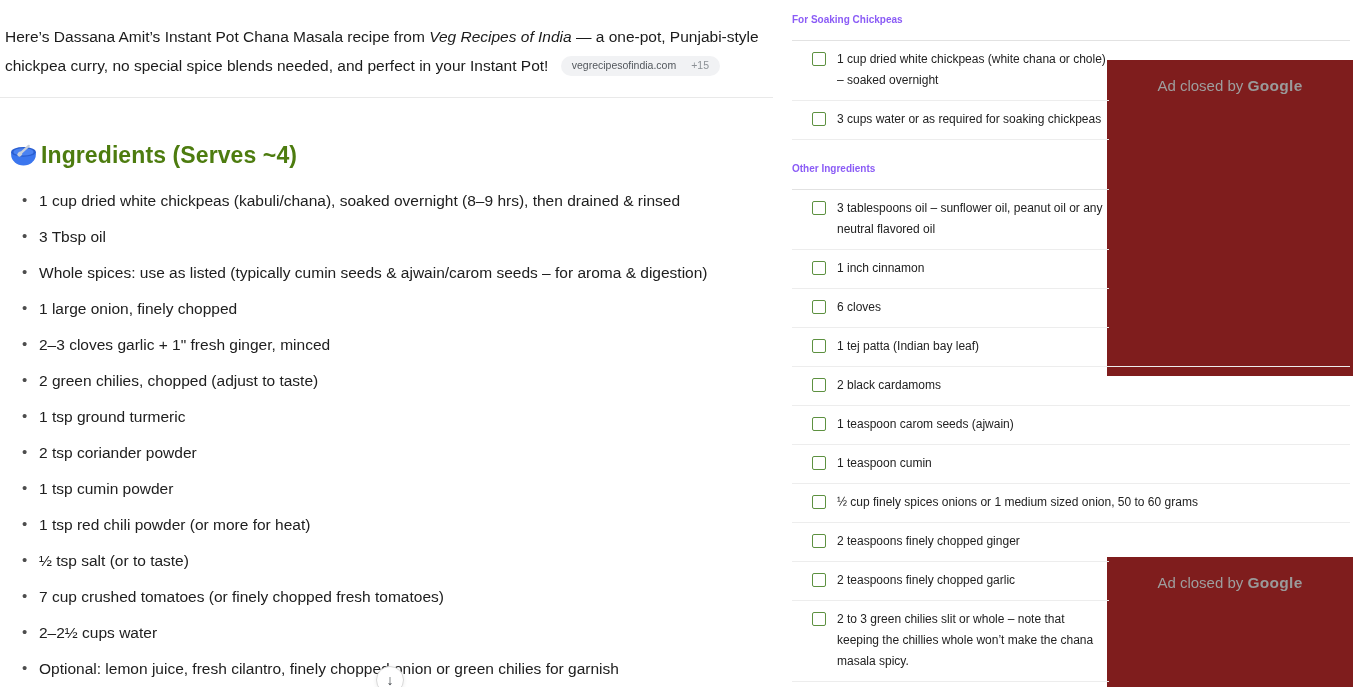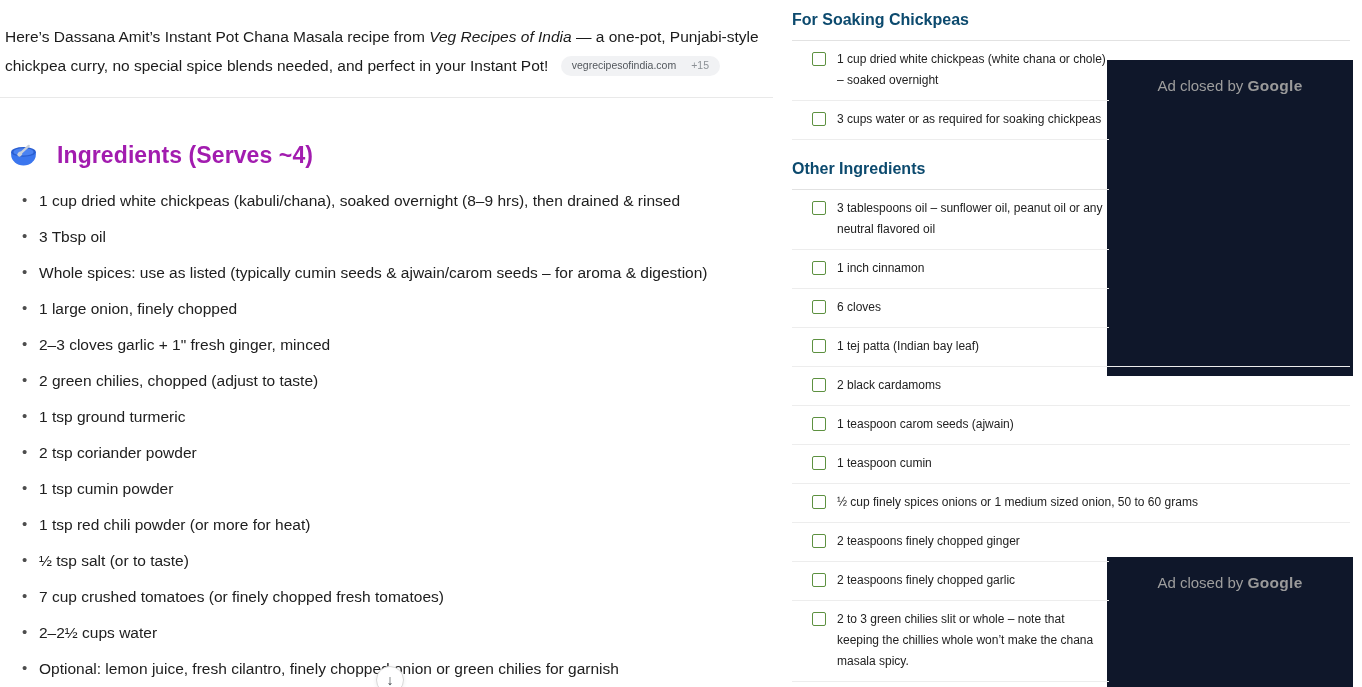--- a/index.html
+++ b/index.html
@@ -13,51 +13,51 @@
   .i{font-style:italic}
 
   
   .intro{position:absolute;left:5px;top:6px;width:778px;font-size:15.5px;line-height:29.5px;color:#1b1b1b}
   .badge{display:inline-block;background:#f1f2f4;border-radius:11px;padding:3px 11px 4px;
          font-size:10.5px;line-height:13px;color:#52575c;vertical-align:2px;margin-left:8px;white-space:nowrap;cursor:pointer}
   .badge .cnt{color:#8c9196;margin-left:15px}
 
   .left-divider{position:absolute;left:0;top:97px;width:773px;height:0;border-top:1px solid #e9e9e9}
 
-  .ing-head{position:absolute;left:10px;top:142px;display:flex;align-items:center;gap:20px;
-            font-size:23px;font-weight:700;color:#a21caf;letter-spacing:.1px}
+  .ing-head{position:absolute;left:10px;top:142px;display:flex;align-items:center;gap:4px;
+            font-size:23px;font-weight:700;color:#4d7c0f;letter-spacing:.1px}
   .ing-head svg{flex:0 0 auto}
 
   .ing-list{position:absolute;left:39px;top:190px;width:724px;margin:0;padding:0;list-style:none;
             font-size:15.5px;line-height:21px;color:#202020}
   .ing-list li{position:relative;margin:0 0 15px 0}
   .ing-list li::before{content:"\2022";position:absolute;left:-17px;top:-1px;color:#4d4d4d;font-size:15px}
 
   .scroll-btn{position:absolute;left:376px;top:666px;width:28px;height:28px;box-sizing:border-box;
               border:1px solid #d9d9d9;border-radius:50%;background:#fff;
               box-shadow:0 1px 4px rgba(0,0,0,.07);
               display:flex;align-items:center;justify-content:center;
               font-size:14px;color:#3a3f44;cursor:pointer}
 
   
   .panel{position:absolute;left:792px;top:0;width:558px;z-index:1}
-  .sec-head{font-size:16px;line-height:19px;font-weight:700;color:#0c4a6e;
+  .sec-head{font-size:10px;line-height:19px;font-weight:700;color:#8b5cf6;
             padding:0 0 11px 0;border-bottom:1px solid #e2e2e2;margin-top:19px;box-sizing:border-box;width:558px}
   .panel .sec-head:first-child{margin-top:10px}
   .sec-head.narrow{width:317px}
 
   .chk-row{position:relative;box-sizing:border-box;width:558px;
            padding:8px 0 9px 45px;border-bottom:1px solid #ededed;
            font-size:12px;line-height:21px;color:#222222}
   .chk-row.narrow{width:317px}
   .chk-box{position:absolute;left:20px;top:11px;width:14px;height:14px;box-sizing:border-box;
            border:1.5px solid #5d9140;border-radius:2px;background:#fff;cursor:pointer}
 
   
-  .ad{position:absolute;left:1107px;width:246px;background:#0f172a;text-align:center;
+  .ad{position:absolute;left:1107px;width:246px;background:#7f1d1d;text-align:center;
       font-size:15px;color:#9e9e9e;z-index:0}
   .ad-1{top:60px;height:316px}
   .ad-2{top:557px;height:131px}
   .ad .txt{margin-top:17px}
   .ad .google{font-weight:600;font-size:15.5px;letter-spacing:.3px;color:#9a9a9a}
 </style>
 </head>
 <body>
 
 <p class="intro"><span id="intro-segments"><span>Here’s </span><span class="b">Dassana Amit’s Instant Pot Chana Masala</span><span> recipe from </span><span class="i">Veg Recipes of India</span><span> — a one-pot, Punjabi-style chickpea curry, no special spice blends needed, and perfect in your Instant Pot! </span></span><span class="badge"><span>vegrecipesofindia.com</span><span class="cnt">+15</span></span></p>

